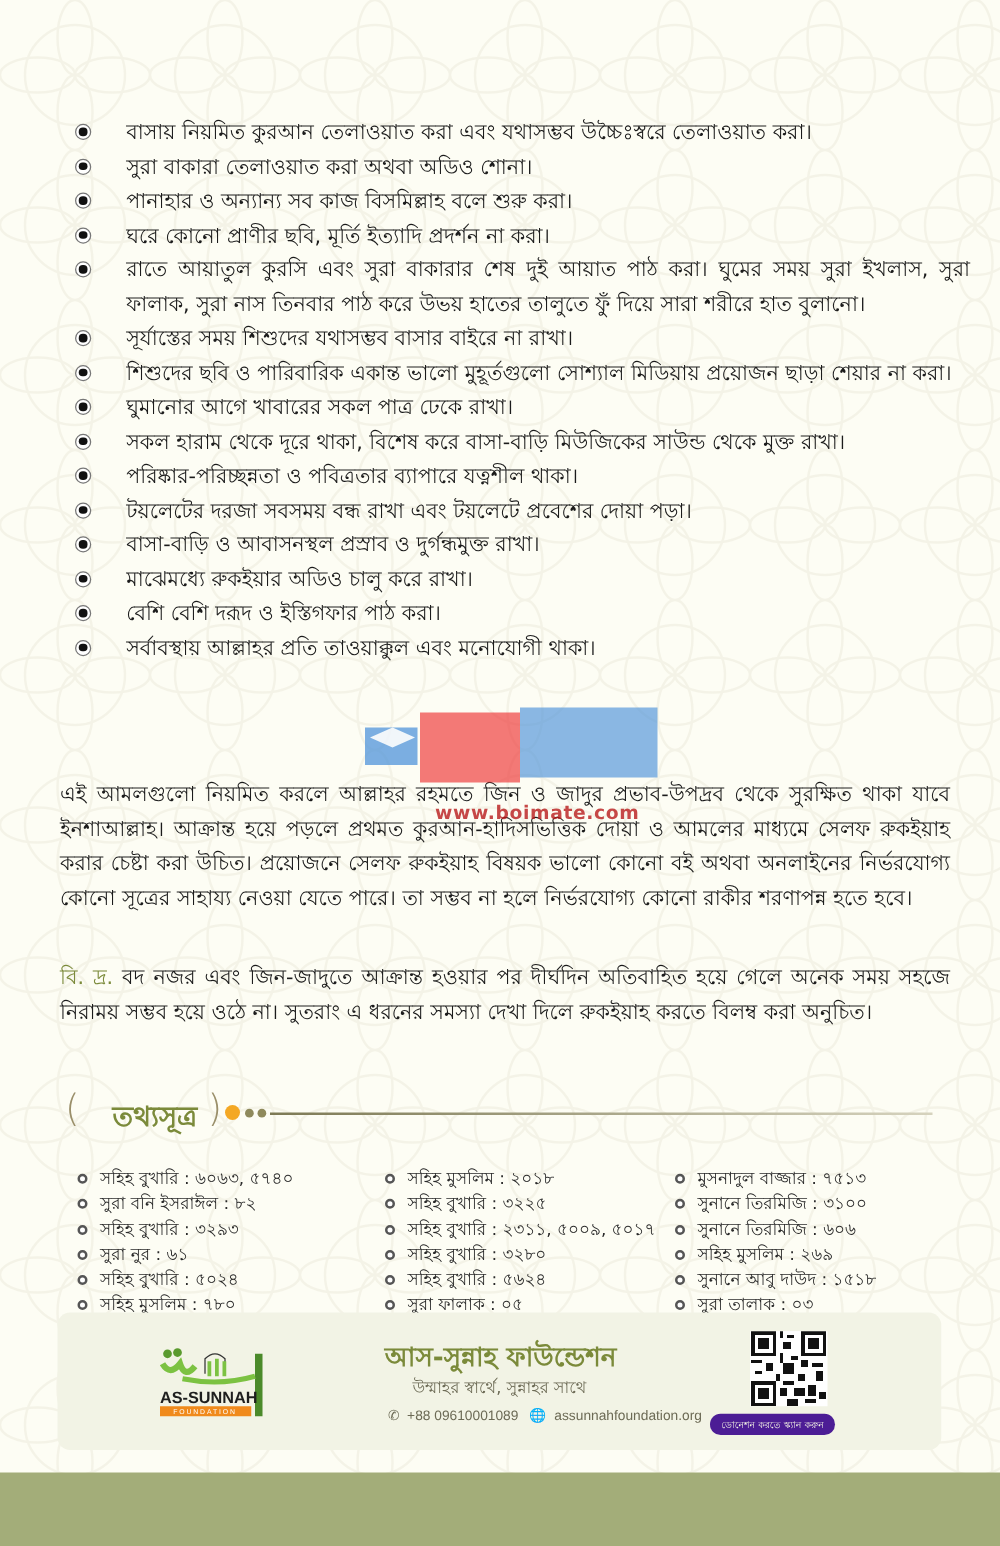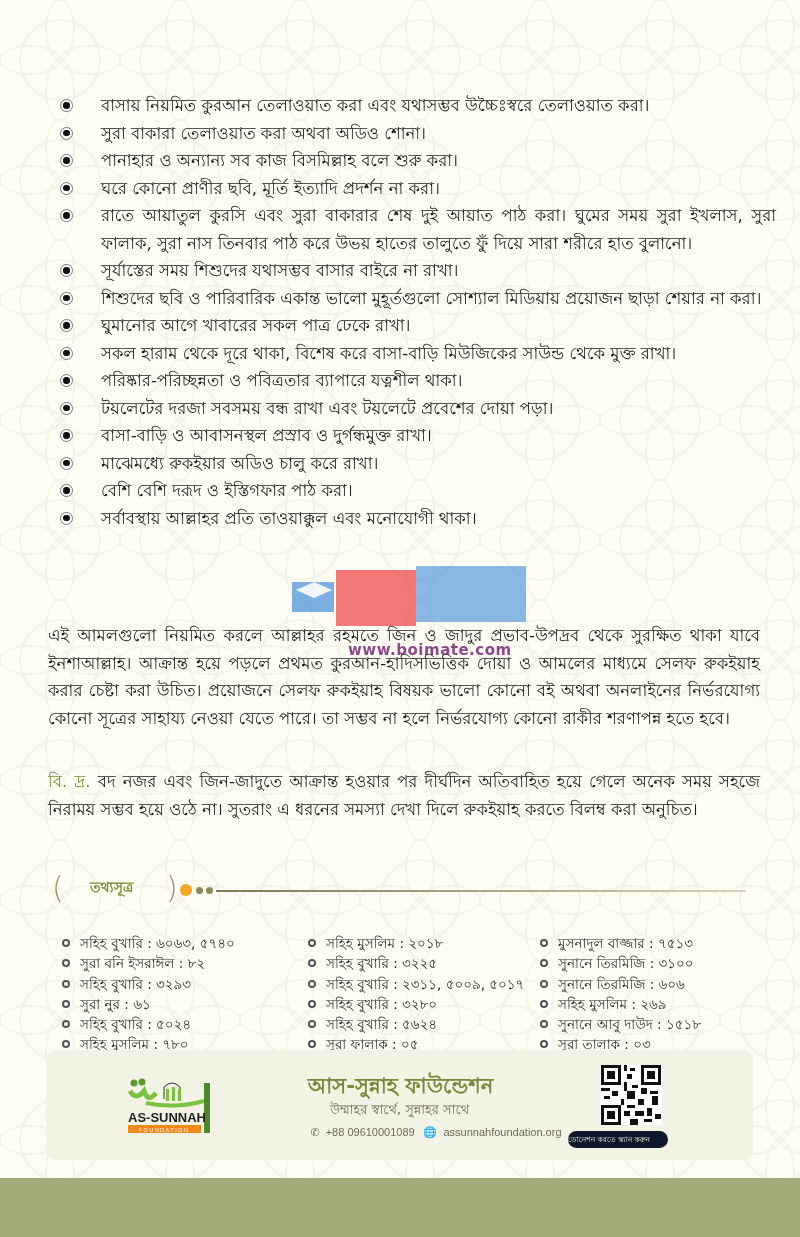--- a/index.html
+++ b/index.html
@@ -20,45 +20,45 @@
   .bullet::after {
     content:""; position:absolute; left:2.2px; top:2.2px; width:6.5px; height:6.5px; border-radius:50%; background:#111;
   }
 
   .para { position:absolute; left:48px; width:712px; font-size:16.5px; line-height:27.5px; text-align:justify; margin:0; }
   .para1 { top:622px; }
   .para2 { top:768px; }
   .nb-label { color:#7b8a3a; }
 
   .watermark { position:absolute; left:292px; top:560px; width:240px; height:70px; opacity:0.85; pointer-events:none; }
-  .watermark-url { position:absolute; left:348px; top:641px; font-size:15px; font-weight:bold; color:#701a75; opacity:0.8; letter-spacing:0.5px; }
+  .watermark-url { position:absolute; left:348px; top:641px; font-size:15px; font-weight:bold; color:#b91c1c; opacity:0.8; letter-spacing:0.5px; }
 
   .refs-header { position:absolute; left:48px; top:872px; width:700px; height:40px; }
   .refs-title-wrap { position:absolute; left:0; top:0; width:140px; height:36px; }
   .paren { position:absolute; top:-2px; font-size:30px; color:#9a8f6a; font-weight:200; }
   .paren.l { left:4px; } .paren.r { left:118px; }
-  .refs-title { position:absolute; left:42px; top:4px; font-size:14px; font-weight:bold; color:#7b8a3a; }
+  .refs-title { position:absolute; left:42px; top:4px; font-size:22px; font-weight:bold; color:#7b8a3a; }
   .dot-orange { position:absolute; left:132px; top:12px; width:12px; height:12px; border-radius:50%; background:#f4a824; }
   .dot-olive { position:absolute; top:15px; width:7px; height:7px; border-radius:50%; background:#8f8a5c; }
   .refs-line { position:absolute; left:168px; top:18px; width:530px; height:1.5px; background:linear-gradient(to right,#7d7a55,#d6d3be); }
 
   .refs-grid { position:absolute; left:62px; top:917px; width:700px; }
   .refs-col { position:absolute; top:0; width:240px;margin-top:16px; }
   .refs-col.c0 { left:0; } .refs-col.c1 { left:246px; } .refs-col.c2 { left:478px; }
   .ref-item { position:relative; padding-left:18px; font-size:13.5px; line-height:20.3px; color:#2a2a2a; white-space:nowrap; }
   .ref-dot { position:absolute; left:0; top:6px; width:8px; height:8px; border-radius:50%; border:2.3px solid #555; box-sizing:border-box; background:#fff; }
 
   .footer-card { position:absolute; left:46px; top:1050px; width:707px; height:110px; background:#f2f3e5; border-radius:10px; }
   .logo { position:absolute; left:80px; top:27px; width:95px; height:60px; }
   .org-name { position:absolute; left:0; width:709px; top:20px; text-align:center; font-size:21px; color:#7b8a3a; font-weight:bold; }
   .org-tag { position:absolute; left:0; width:707px; top:50px; text-align:center; font-size:13px; color:#6c6a55; }
   .org-contact { position:absolute; left:0; width:780px; top:76px; text-align:center; font-size:11px; color:#6c6a55; font-family:Liberation Sans, sans-serif; }
   .org-contact span { margin:0 3px; }
   .qr { position:absolute; left:554px; top:15px; width:62px; height:60px; background:#fff; }
-  .qr-btn { position:absolute; left:522px; top:81px; width:100px; height:17px; border-radius:9px; background:#0f172a; color:#f4f4e4; font-size:7.5px; line-height:17px; }
+  .qr-btn { position:absolute; left:522px; top:81px; width:100px; height:17px; border-radius:9px; background:#4c1d95; color:#f4f4e4; font-size:7.5px; line-height:17px; text-align:center; }
 
   .bottom-band { position:absolute; left:0; top:1178px; width:800px; height:59px; background:#a3ad79; }
 </style>
 </head>
 <body>
 
 <svg class="bg-pattern" viewBox="0 0 800 1180" preserveAspectRatio="none">
   <defs>
     <pattern id="p" x="0" y="0" width="120" height="120" patternUnits="userSpaceOnUse">
       <g fill="none" stroke="#eceadb" stroke-width="2">

